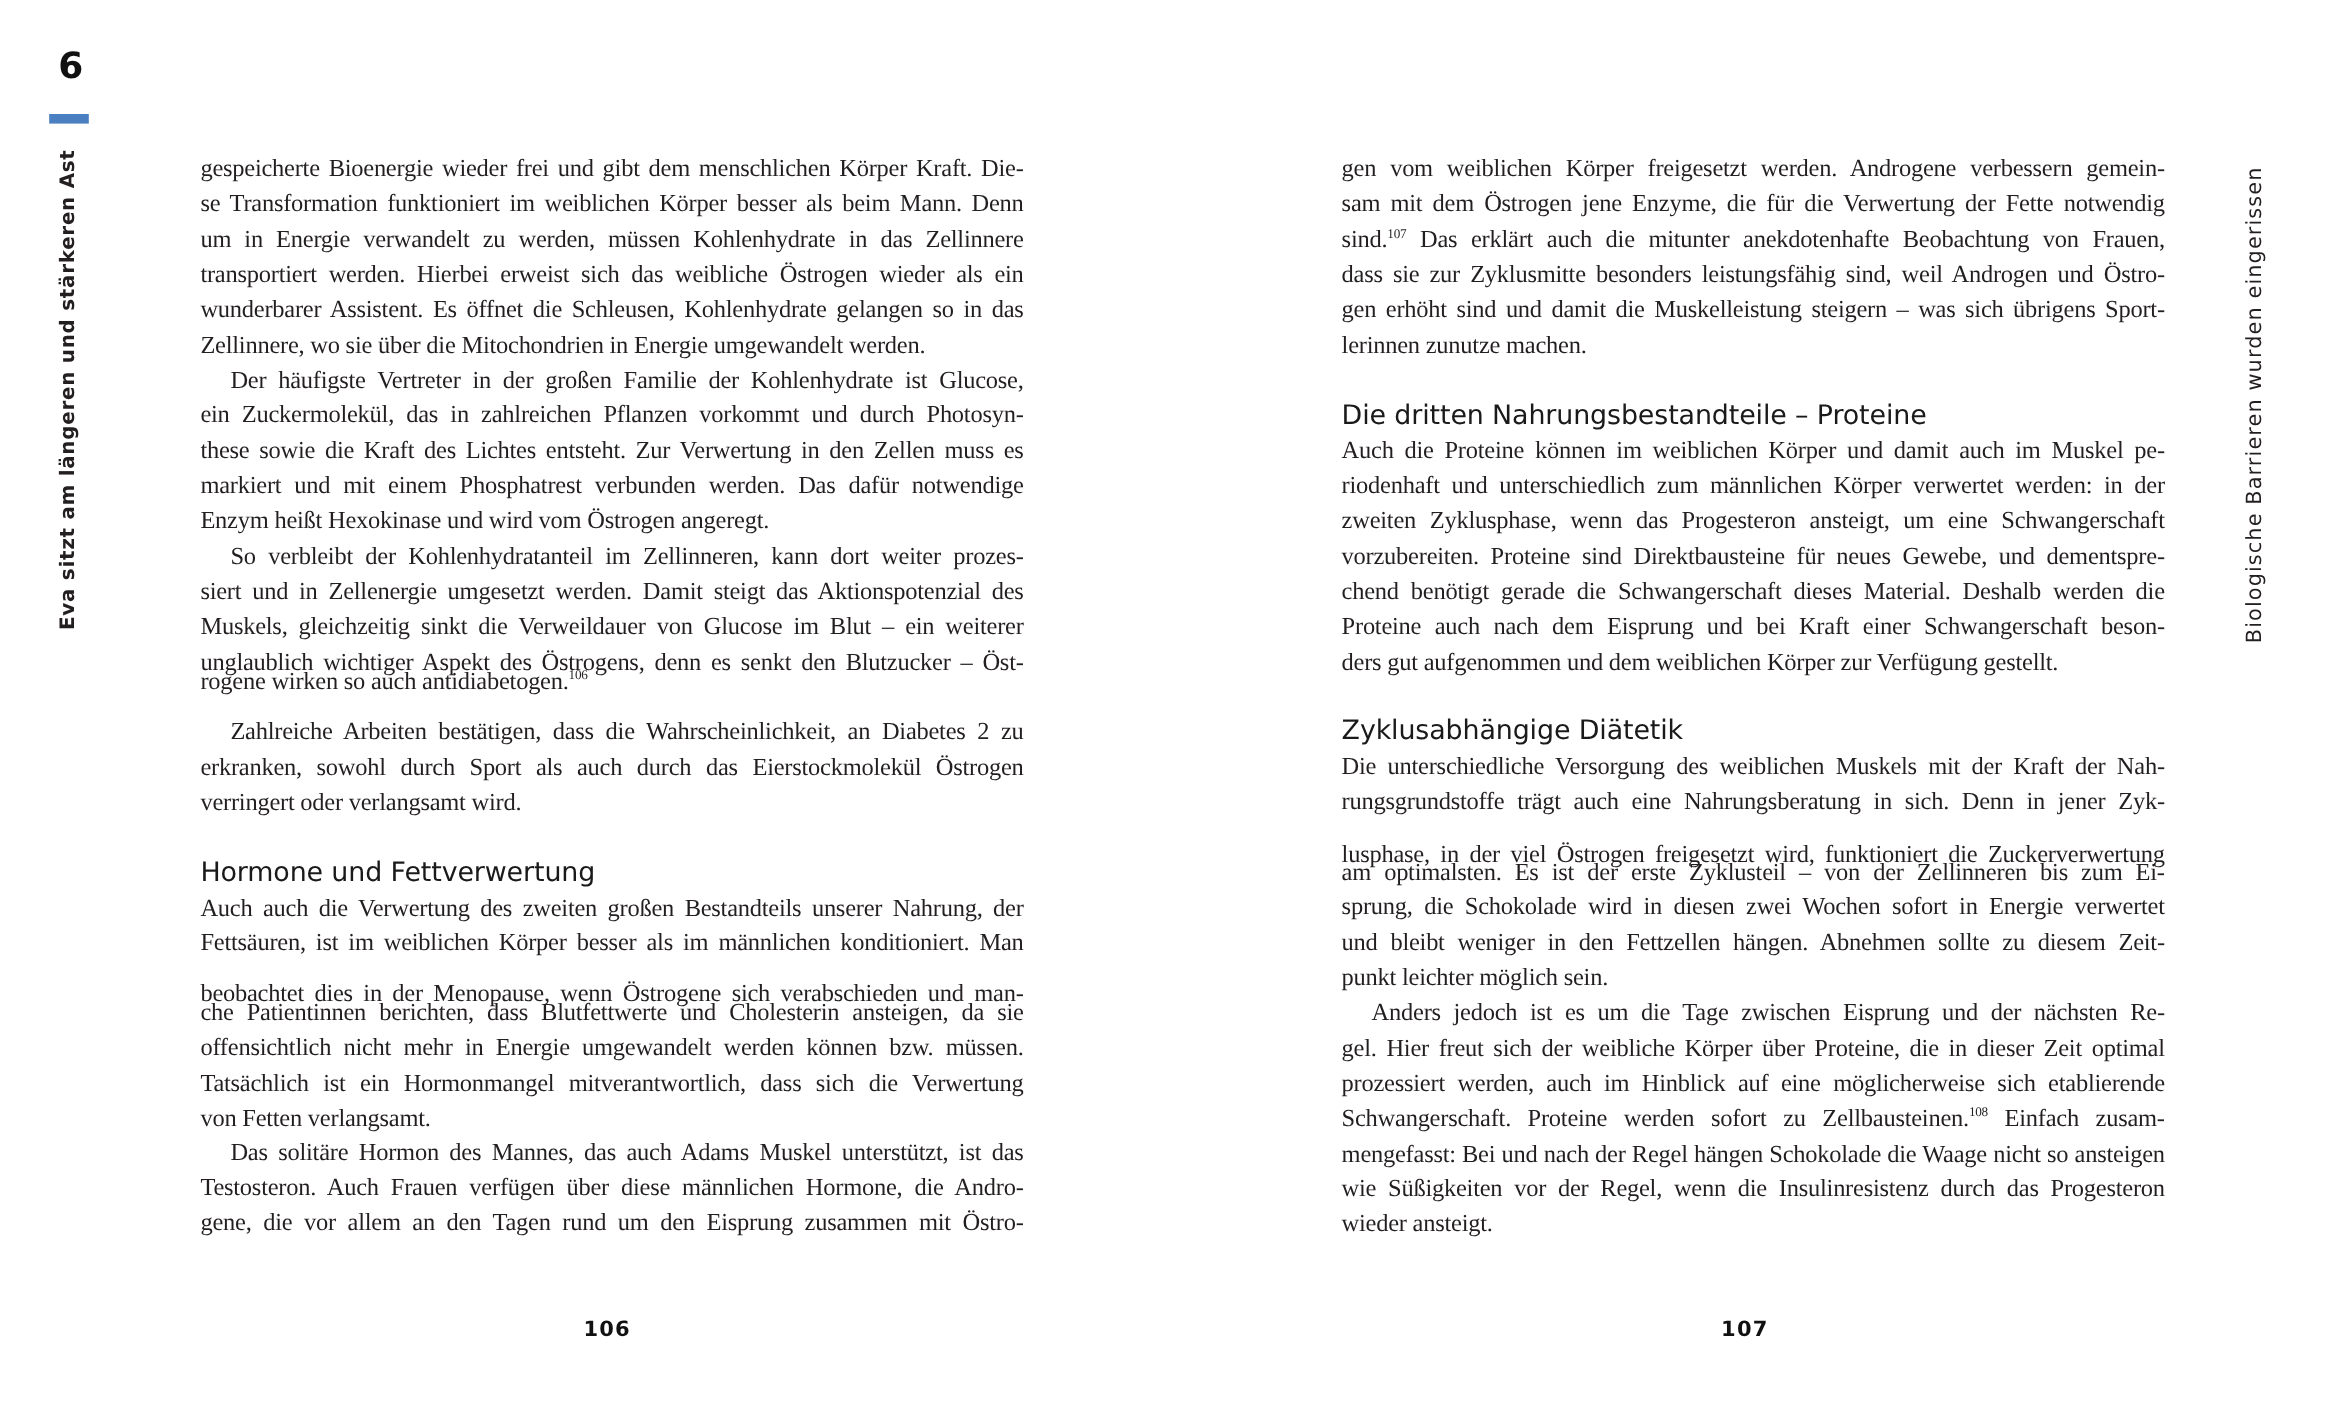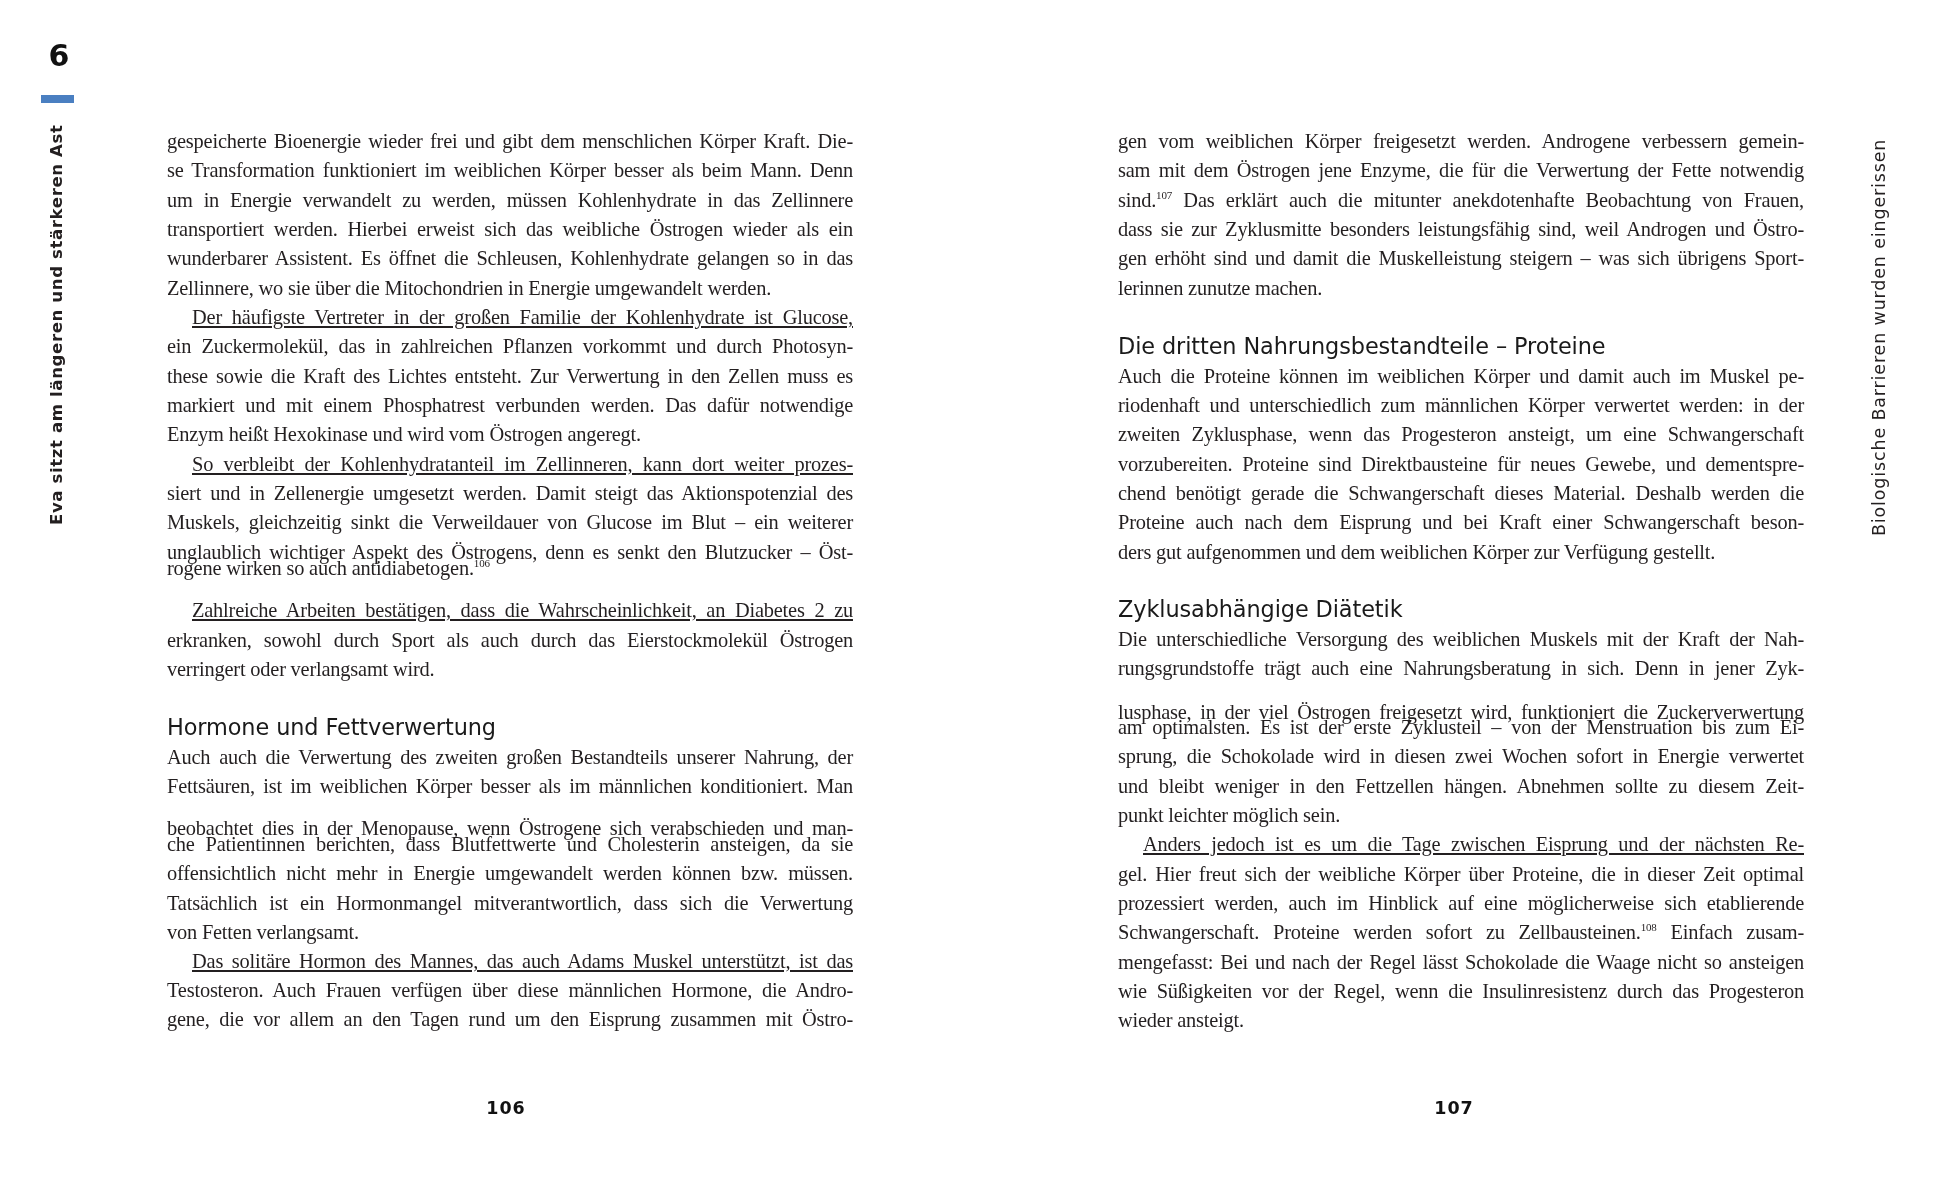--- a/index.html
+++ b/index.html
@@ -24,21 +24,21 @@
   .col { position: absolute; top: 0; }
   #col-left { left: 167px; width: 686px; }
   #col-right { left: 144px; width: 686px; }
 
   .ln {
     position: absolute; left: 0; width: 686px; height: 29px; line-height: 29px;
     font-family: "Liberation Serif", "DejaVu Serif", serif; font-size: 20.4px; color: #231f20;
     white-space: nowrap; text-align: justify; text-align-last: justify; letter-spacing: -0.2px;
   }
   .ln.last { text-align-last: left; }
-  .ln.ind { text-indent: 25px; text-decoration: underline; }
+  .ln.ind { text-indent: 25px; }
   .ln sup { font-size: 11px; line-height: 0; vertical-align: 8px; }
 
   .h {
     position: absolute; left: 0; height: 30px; line-height: 30px; white-space: nowrap;
     font-family: "DejaVu Sans", sans-serif; font-weight: normal; font-size: 22.4px; color: #1a1a1a; letter-spacing: -0.1px;
   }
 
   .folio {
     position: absolute; top: 1096px; width: 80px; text-align: center;
     font-family: "DejaVu Sans", sans-serif; font-weight: bold; font-size: 17.5px; line-height: 24px; letter-spacing: 1px; color: #111;
@@ -110,28 +110,28 @@
     <div class="ln" style="top:420px">zweiten Zyklusphase, wenn das Progesteron ansteigt, um eine Schwangerschaft</div>
     <div class="ln" style="top:450px">vorzubereiten. Proteine sind Direktbausteine für neues Gewebe, und dementspre-</div>
     <div class="ln" style="top:479px">chend benötigt gerade die Schwangerschaft dieses Material. Deshalb werden die</div>
     <div class="ln" style="top:508px">Proteine auch nach dem Eisprung und bei Kraft einer Schwangerschaft beson-</div>
     <div class="ln last" style="top:538px">ders gut aufgenommen und dem weiblichen Körper zur Verfügung gestellt.</div>
 
     <div class="h" style="top:594px">Zyklusabhängige Diätetik</div>
     <div class="ln" style="top:625px">Die unterschiedliche Versorgung des weiblichen Muskels mit der Kraft der Nah-</div>
     <div class="ln" style="top:654px">rungsgrundstoffe trägt auch eine Nahrungsberatung in sich. Denn in jener Zyk-</div>
     <div class="ln" style="top:698px">lusphase, in der viel Östrogen freigesetzt wird, funktioniert die Zuckerverwertung</div>
-    <div class="ln" style="top:713px">am optimalsten. Es ist der erste Zyklusteil – von der Menstruation bis zum Ei-</div>
+    <div class="ln" style="top:713px">am optimalsten. Es ist der erste Zyklusteil – von der Zellinneren bis zum Ei-</div>
     <div class="ln" style="top:742px">sprung, die Schokolade wird in diesen zwei Wochen sofort in Energie verwertet</div>
     <div class="ln" style="top:772px">und bleibt weniger in den Fettzellen hängen. Abnehmen sollte zu diesem Zeit-</div>
     <div class="ln last" style="top:801px">punkt leichter möglich sein.</div>
     <div class="ln ind" style="top:830px">Anders jedoch ist es um die Tage zwischen Eisprung und der nächsten Re-</div>
     <div class="ln" style="top:860px">gel. Hier freut sich der weibliche Körper über Proteine, die in dieser Zeit optimal</div>
     <div class="ln" style="top:889px">prozessiert werden, auch im Hinblick auf eine möglicherweise sich etablierende</div>
     <div class="ln" style="top:918px"><span>Schwangerschaft. Proteine werden sofort zu Zellbausteinen.</span><sup>108</sup> <span>Einfach zusam-</span></div>
-    <div class="ln" style="top:948px">mengefasst: Bei und nach der Regel lässt Schokolade die Waage nicht so ansteigen</div>
+    <div class="ln" style="top:948px">mengefasst: Bei und nach der Regel hängen Schokolade die Waage nicht so ansteigen</div>
     <div class="ln" style="top:977px">wie Süßigkeiten vor der Regel, wenn die Insulinresistenz durch das Progesteron</div>
     <div class="ln last" style="top:1006px">wieder ansteigt.</div>
   </div>
 
   <div class="runhead runhead-right">Biologische Barrieren wurden eingerissen</div>
   <div class="folio" id="folio-right">107</div>
 </div>
 
 </body></html>

